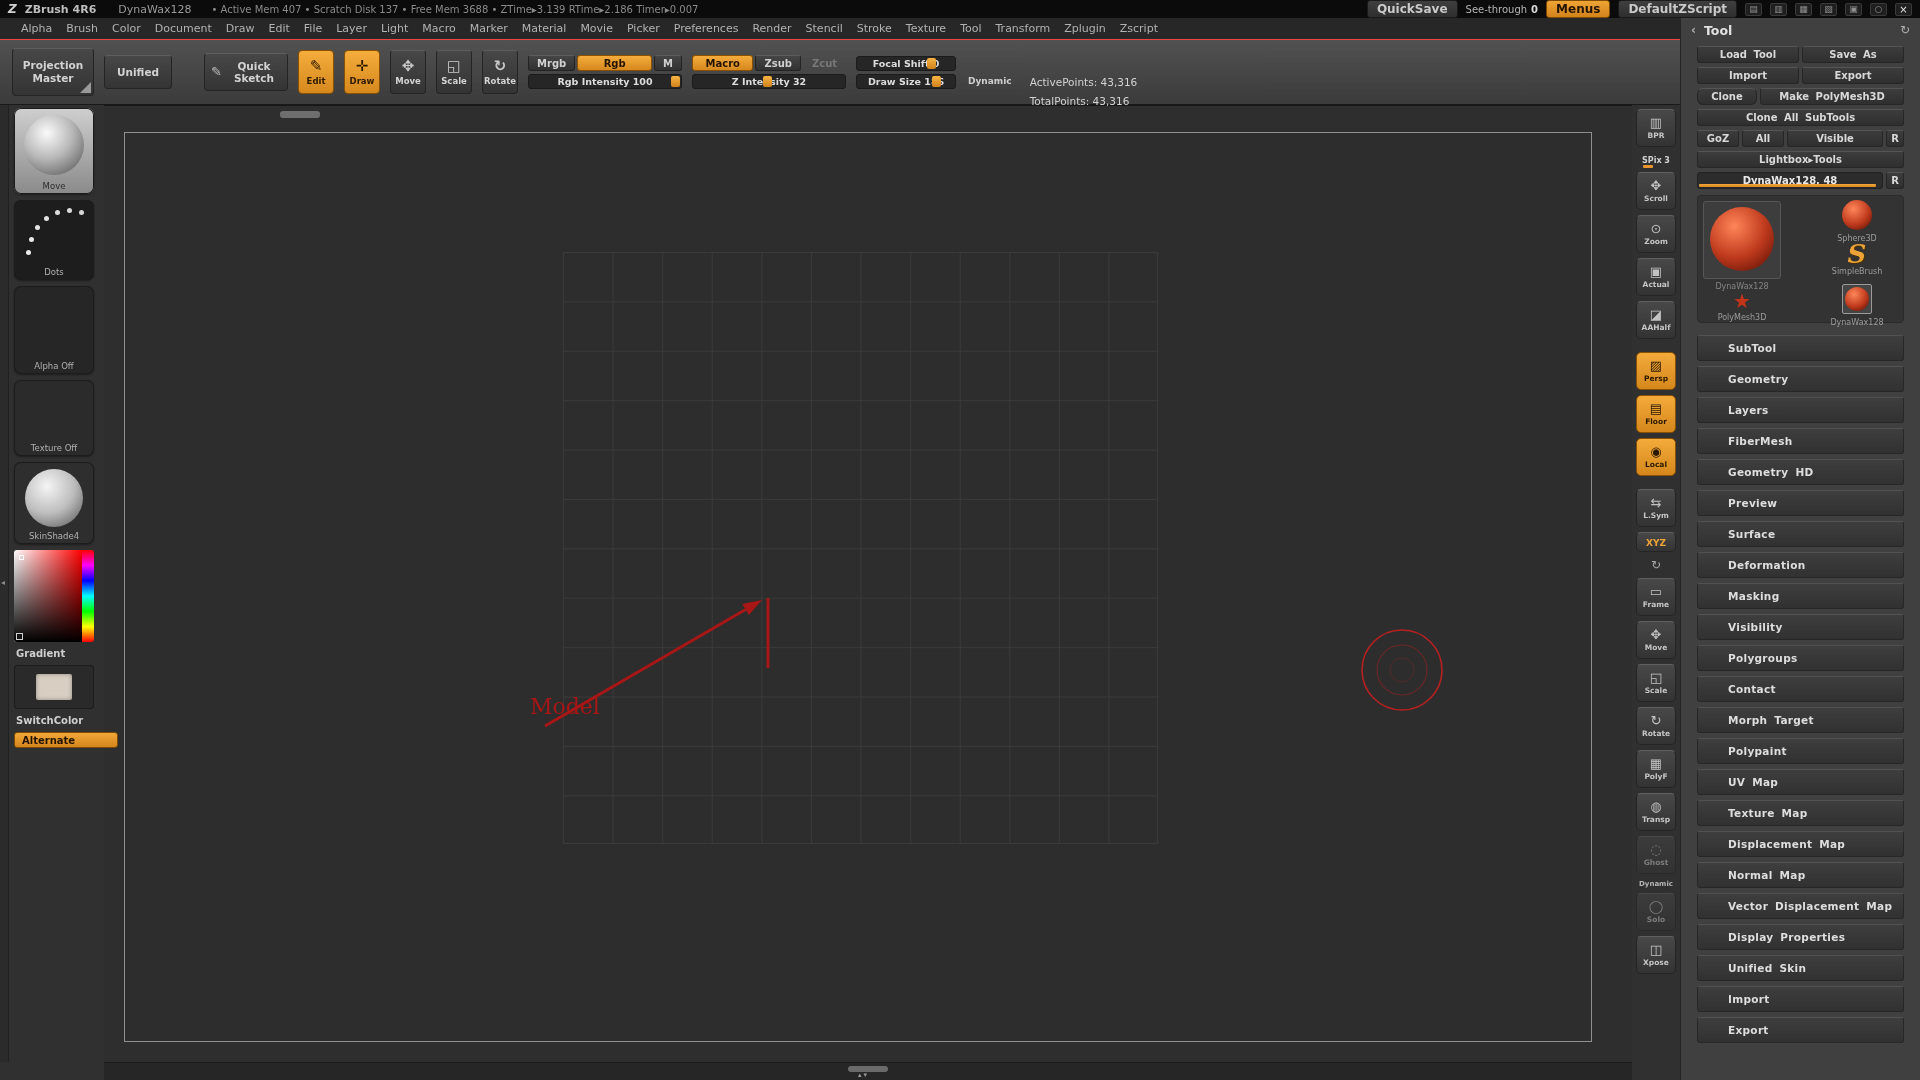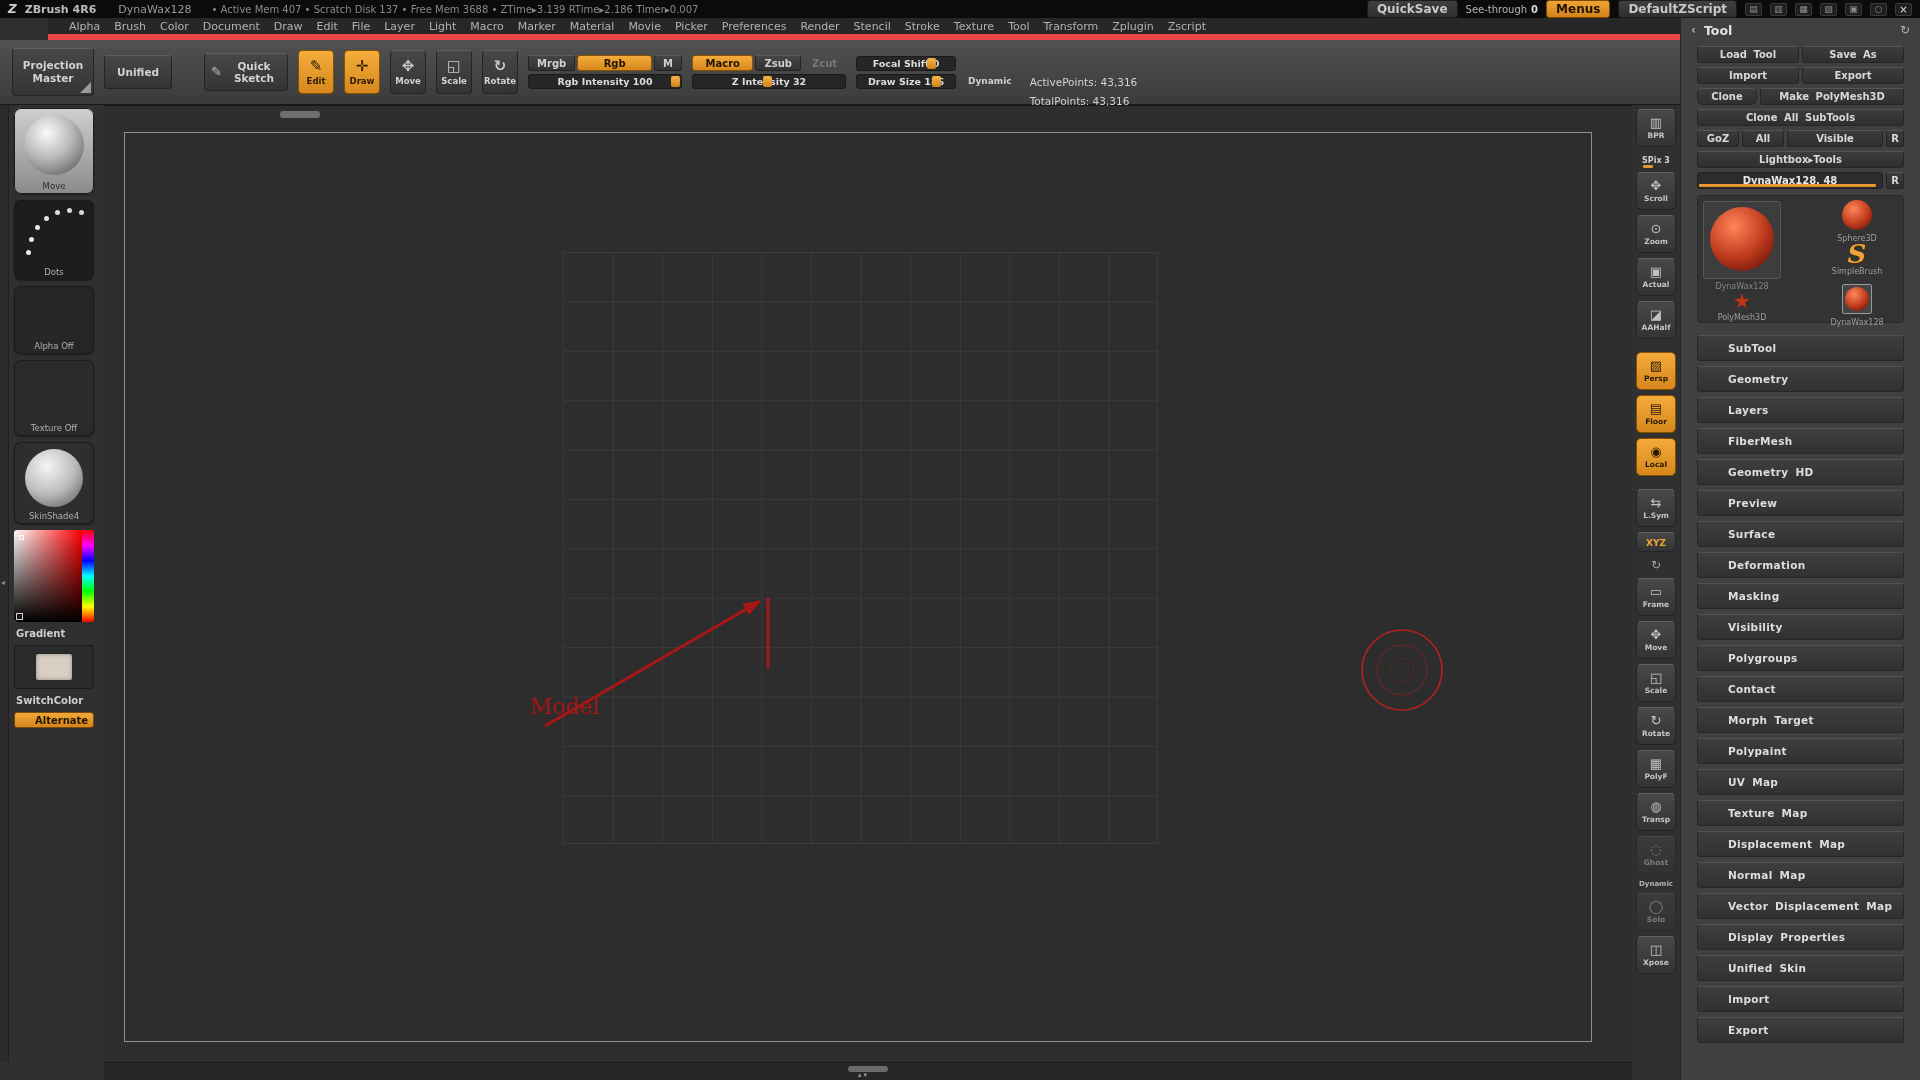--- a/index.html
+++ b/index.html
@@ -14,21 +14,21 @@
 .titlebar .stats{color:#8a8a8a;font-size:10px;margin-left:12px;}
 .titlebar .spacer{flex:1;}
 .tb-btn{background:linear-gradient(#3f3f3f,#2e2e2e);border:1px solid #1a1a1a;border-radius:3px;color:#c9c9c9;font-size:12px;font-weight:bold;padding:1px 9px;font-family:inherit;}
 .tb-btn.orange{background:linear-gradient(#f0a435,#d2831c);color:#231400;border-color:#7c4a00;}
 .tb-label{color:#b5b5b5;font-size:10px;}
 .tb-label b{color:#d8d8d8;margin-left:4px;}
 .win-ico{width:17px;height:13px;border:1px solid #3a3a3a;border-radius:2px;background:#1f1f1f;color:#8f8f8f;font-size:9px;line-height:11px;text-align:center;display:inline-block;}
 .win-ico.close{color:#e3e3e3;font-size:10px;}
 
 
-.menubar{position:absolute;top:18px;left:0;right:240px;height:22px;background:#272727;border-bottom:6px solid #ef4444;display:flex;align-items:center;padding:0 14px;z-index:20;margin-left:48px;}
+.menubar{position:absolute;top:18px;left:0;right:240px;height:22px;background:#272727;border-bottom:1px solid #ef4444;display:flex;align-items:center;padding:0 14px;z-index:20;}
 .menubar .mi{padding:3px 7px;color:#b2b2b2;font-size:11px;}
 
 
 .topshelf{position:absolute;top:40px;left:0;right:240px;height:65px;background:linear-gradient(#515151,#3b3b3b);border-bottom:1px solid #191919;display:flex;align-items:center;padding:0 12px;gap:10px;z-index:20;}
 .ts-btn{background:linear-gradient(#474747,#343434);border:1px solid #242424;border-top-color:#5f5f5f;border-radius:4px;color:#d2d2d2;font-weight:bold;font-size:10.5px;font-family:inherit;display:flex;align-items:center;justify-content:center;text-align:center;}
 .pm{width:82px;height:48px;position:relative;line-height:1.25;white-space:normal;padding:0 4px;}
 .pm::after{content:"";position:absolute;right:2px;bottom:2px;border-style:solid;border-width:0 0 11px 11px;border-color:transparent transparent #9a9a9a transparent;}
 .lb{height:34px;padding:0 12px;}
 .qs{height:38px;width:84px;margin-left:22px;line-height:1.15;white-space:normal;gap:5px;padding:0 6px;}
 .qs .ico{font-size:13px;color:#bbb;flex:none;}
@@ -52,33 +52,33 @@
 
 
 .leftshelf{position:absolute;left:9px;top:106px;width:96px;bottom:18px;padding:2px 0 0 5px;display:flex;flex-direction:column;gap:6px;z-index:10;}
 .thumb{width:80px;border-radius:7px;position:relative;background:#232323;box-shadow:inset 0 0 0 1px #1c1c1c,0 1px 2px rgba(0,0,0,.4);flex:none;}
 .thumb .cap{position:absolute;left:0;right:0;bottom:3px;text-align:center;font-size:8.5px;color:#b0b0b0;}
 .thumb.brush{height:86px;background:linear-gradient(#cfcfcf,#8a8a8a);}
 .thumb.brush::before{content:"";position:absolute;left:10px;top:7px;width:60px;height:60px;border-radius:50%;background:radial-gradient(circle at 38% 30%,#fafafa,#b9b9b9 45%,#6f6f6f 82%);}
 .thumb.brush .cap{color:#2e2e2e;}
 .thumb.stroke{height:80px;background:#1d1d1d;}
 .thumb.stroke::before{content:"";position:absolute;left:12px;top:50px;width:5px;height:5px;border-radius:50%;background:#ececec;box-shadow:3px -13px 0 #eaeaea,9px -25px 0 #e6e6e6,18px -34px 0 #e2e2e2,29px -40px 0 #dedede,41px -42px 0 #dadada,53px -40px 0 #d6d6d6;}
-.thumb.alpha{height:68px;background:#262626;}
+.thumb.alpha{height:88px;background:#262626;}
 .thumb.texture{height:76px;background:#2b2b2b;}
 .thumb.material{height:82px;background:#2e2e2e;}
 .thumb.material::before{content:"";position:absolute;left:11px;top:7px;width:58px;height:58px;border-radius:50%;background:radial-gradient(circle at 38% 30%,#f5f5f5,#bdbdbd 50%,#707070 85%);}
 .picker{width:80px;height:92px;position:relative;border-radius:3px;overflow:hidden;flex:none;}
 .sv{position:absolute;left:0;top:0;right:12px;bottom:0;background-image:linear-gradient(to bottom,rgba(0,0,0,0),#000),linear-gradient(to right,#fff,#f00);}
 .hue{position:absolute;right:0;top:0;width:12px;bottom:0;background:linear-gradient(#f00,#f0f,#00f,#0ff,#0f0,#ff0,#f00);}
 .sv-cursor{position:absolute;left:5px;top:5px;width:5px;height:5px;border:1px solid #fff;}
 .secondary{position:absolute;left:2px;bottom:2px;width:7px;height:7px;background:#151515;border:1px solid #cfcfcf;}
 .side-label{font-size:10px;color:#cfcfcf;font-weight:bold;padding-left:2px;}
 .switch{width:80px;height:44px;background:#2a2a2a;border-radius:4px;position:relative;flex:none;box-shadow:inset 0 0 0 1px #1c1c1c;}
 .switch::before{content:"";position:absolute;left:22px;top:9px;width:36px;height:26px;background:#d8cfc2;border-radius:2px;box-shadow:inset 0 0 4px rgba(0,0,0,.35);}
-.alt-btn{width:80px;height:16px;background:linear-gradient(#f2a838,#d4851c);border:1px solid #7c4a00;border-radius:3px;color:#241500;font-weight:bold;font-size:10px;display:flex;align-items:center;padding:0 20px;font-family:inherit;}
+.alt-btn{width:104px;height:16px;background:linear-gradient(#f2a838,#d4851c);border:1px solid #7c4a00;border-radius:3px;color:#241500;font-weight:bold;font-size:10px;display:flex;align-items:center;padding:0 7px;font-family:inherit;}
 
 
 .canvas-area{position:absolute;left:104px;top:105px;right:288px;bottom:18px;background:#2e2e2e;border-top:1px solid #171717;overflow:hidden;}
 .doc-frame{position:absolute;left:20px;top:26px;right:40px;bottom:20px;border:1px solid #8f8f8f;background:#2d2d2d;}
 .grid{position:absolute;left:459px;top:146px;width:595px;height:592px;background-image:linear-gradient(to right,#3a3a3a 1px,transparent 1px),linear-gradient(to bottom,#3a3a3a 1px,transparent 1px);background-size:49.6px 49.4px;border-right:1px solid #3a3a3a;border-bottom:1px solid #3a3a3a;}
 .hscroll-top{position:absolute;left:176px;top:5px;width:40px;height:7px;border-radius:3px;background:#6e6e6e;}
 .anno{position:absolute;left:0;top:0;}
 
 
 .rightshelf{position:absolute;right:240px;top:105px;width:48px;bottom:18px;display:flex;flex-direction:column;align-items:center;padding-top:4px;gap:5px;z-index:10;}

